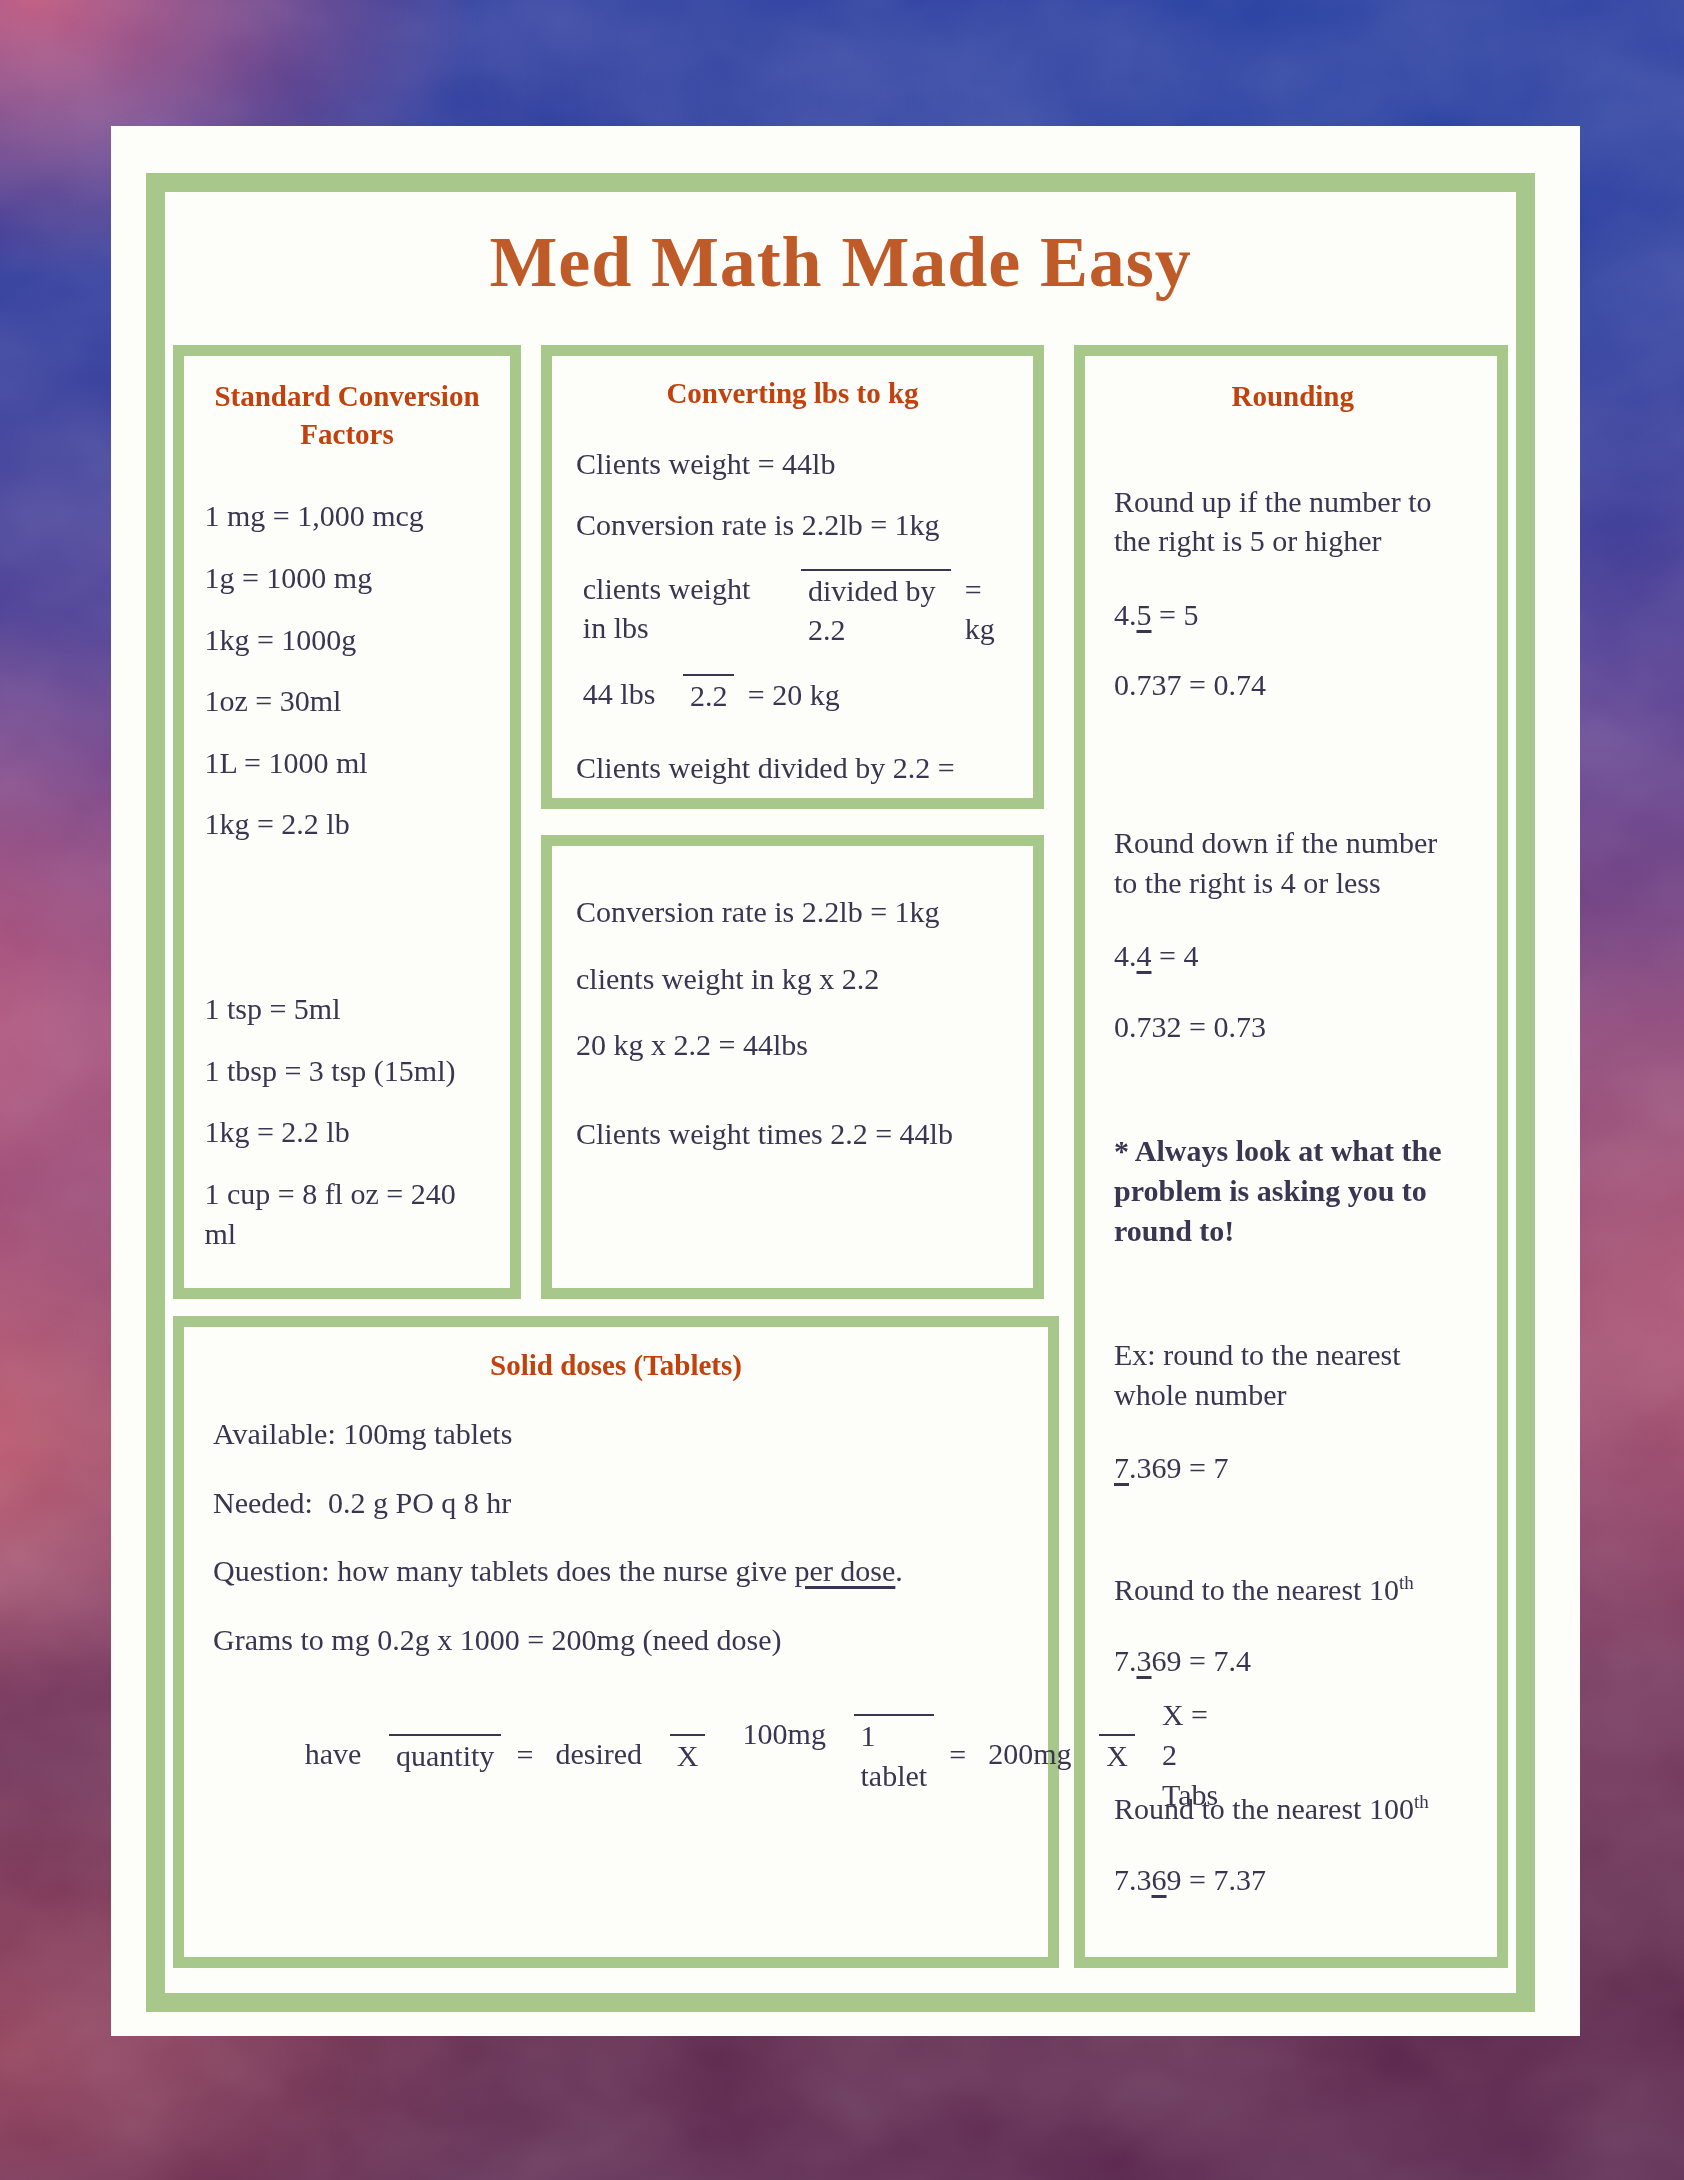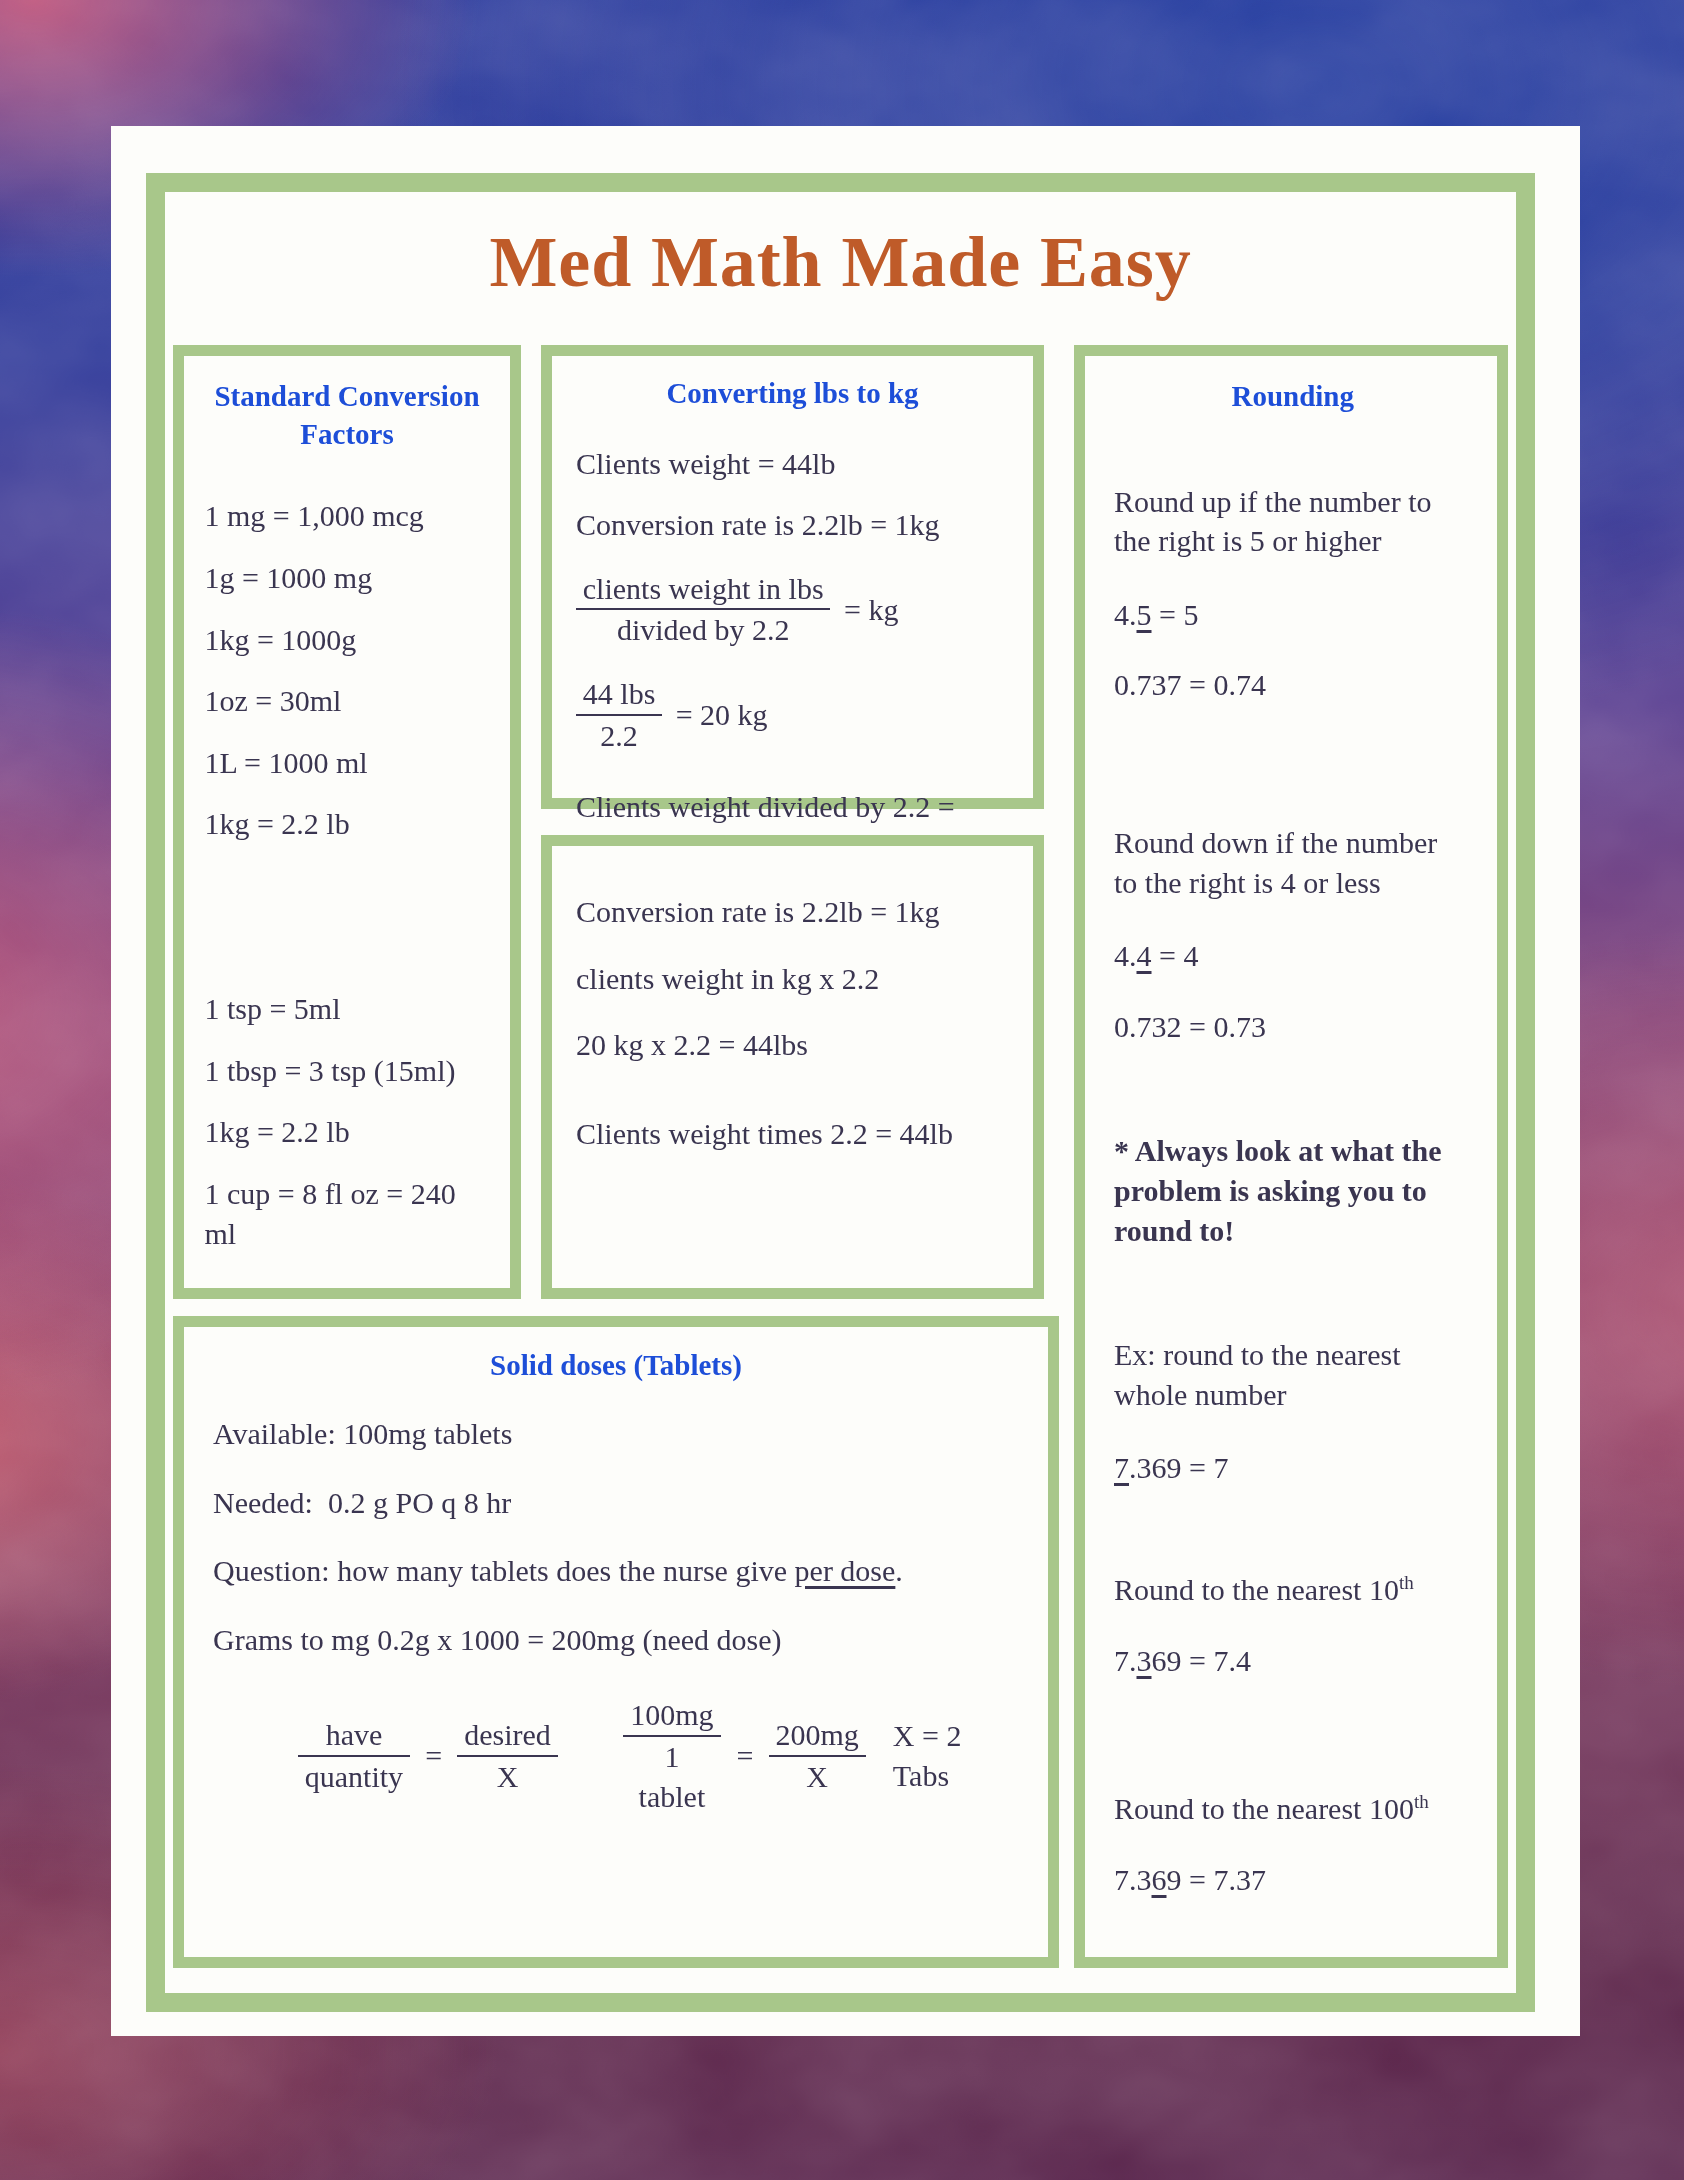--- a/index.html
+++ b/index.html
@@ -27,33 +27,33 @@
   .main-title{
     position:absolute;left:35px;top:95px;width:1389px;
     text-align:center;font-size:72px;font-weight:bold;color:#bf5b29;
     letter-spacing:0.9px;white-space:nowrap;
   }
   .box{
     position:absolute;border:11px solid #a8c78a;box-sizing:border-box;
     background:#fdfdfa;color:#3a3550;font-size:30px;line-height:1.32;
   }
   .box-title{
-    text-align:center;font-weight:bold;color:#1d4ed8;font-size:29px;line-height:1.3;
+    text-align:center;font-weight:bold;color:#c2410c;font-size:29px;line-height:1.3;
   }
   .b1{left:62px;top:219px;width:348px;height:954px;padding:22px 20.4px 0 20.4px;}
   .b2{left:430px;top:219px;width:503px;height:464px;padding:19px 24px 0 24px;}
   .b3{left:430px;top:709px;width:503px;height:464px;padding:19px 24px 0 24px;}
   .b4{left:963px;top:219px;width:434px;height:1623px;padding:22px 25.6px 0 29px;}
   .b5{left:62px;top:1190px;width:886px;height:652px;padding:20.4px 29px 0 29px;}
   .line{margin-top:22px;}
   .pre{white-space:pre-wrap;}
   .gap-lg{margin-top:145px;}
   .cup .cl{line-height:1.35;}
   .u{text-decoration:underline;text-decoration-thickness:2.6px;text-underline-offset:5.1px;}
-  .frac{display:inline-flex;flex-direction:column;text-align:center;vertical-align:middle;}
+  .frac{display:inline-flex;flex-direction:row;text-align:left;vertical-align:middle;gap:21px;}
   .frac .num{padding:0 6.8px;}
   .frac .den{border-top:2.6px solid #3a3550;padding:0 6.8px;}
   .fracrow{display:flex;align-items:center;gap:13.6px;margin-top:24px;}
   .note{font-weight:bold;}
   sup{font-size:19px;}
   ol.steps{margin:29px 0 0 0;padding-left:85px;}
   ol.steps li{margin-bottom:11px;padding-left:8.5px;}
   .eqrow{display:flex;align-items:center;gap:15.3px;margin-top:36px;margin-left:85px;}
   .eqgap{width:36px;}
   .b4 .rule{margin-top:66px;}

